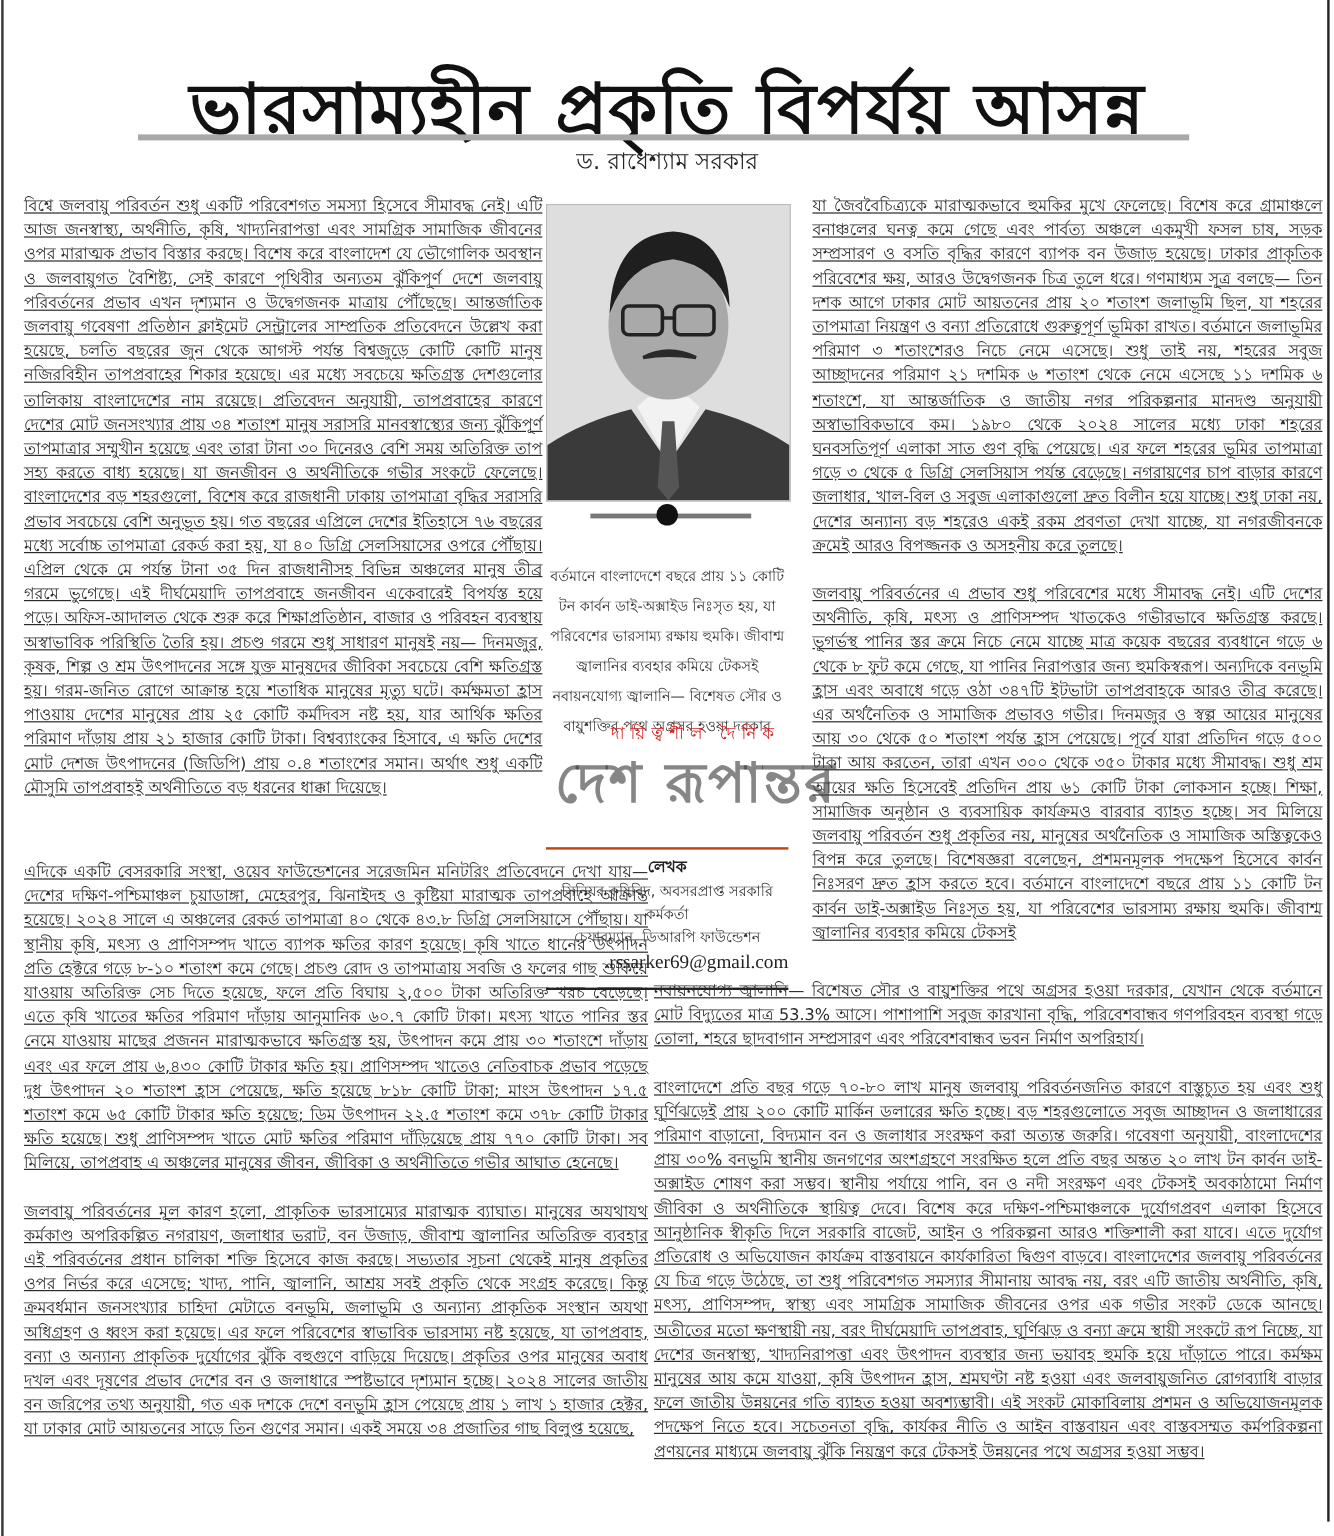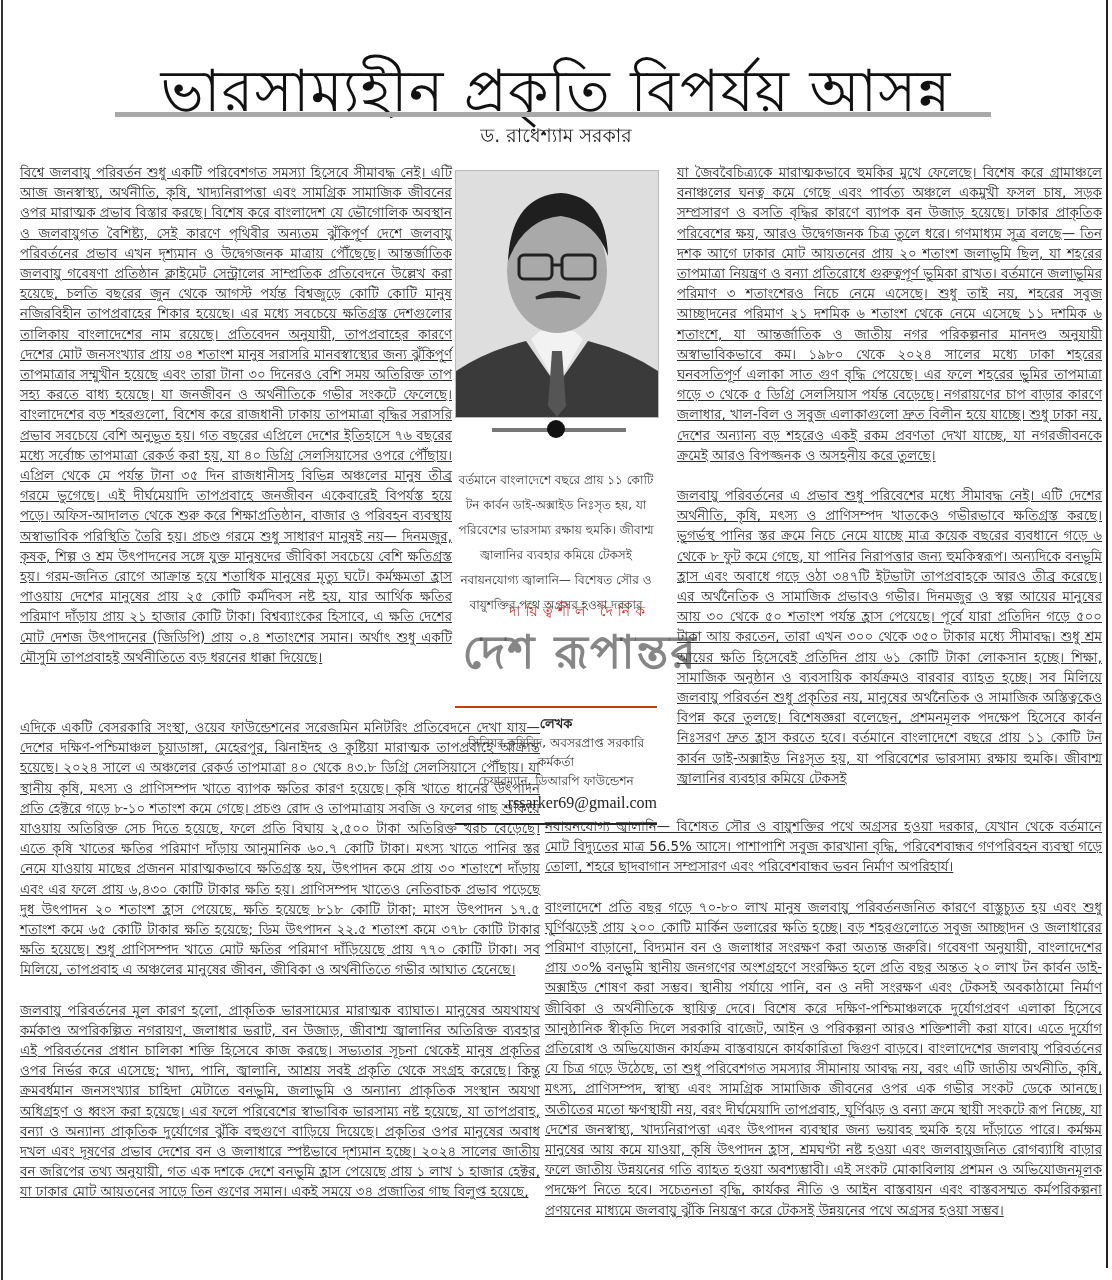--- a/index.html
+++ b/index.html
@@ -1,19 +1,19 @@
 <!DOCTYPE html>
 <html><head>
 <meta charset="utf-8">
 <style>
   html, body { margin:0; padding:0; background:#ffffff; }
   body { width:1112px; height:1280px; position:relative; overflow:hidden; font-family:"DejaVu Sans", sans-serif; color:#2a2a2a; }
   .edge-left { position:absolute; left:1px; top:0; width:2px; height:1280px; background:#333; }
   .edge-right { position:absolute; left:1106px; top:0; width:2px; height:1268px; background:#222; }
-  .headline { position:absolute; left:0; top:12px; width:1112px; text-align:center; font-family:"DejaVu Serif", serif; font-weight:normal; font-size:58px; line-height:80px; color:#111; letter-spacing:1px; }
+  .headline { position:absolute; left:0; top:12px; width:1112px; text-align:center; font-family:"DejaVu Serif", serif; font-weight:bold; font-size:58px; line-height:80px; color:#111; letter-spacing:1px; }
   .head-rule { position:absolute; left:115px; top:112px; width:876px; height:5px; background:#a8a8a8; }
   .byline { position:absolute; left:0; top:122px; width:1112px; text-align:center; font-size:19px; line-height:26px; color:#222; font-weight:normal; }
   .col { position:absolute; font-size:13.4px; line-height:20.2px; color:#2b2b2b; text-align:justify; }
   .col p { margin:0 0 20px 0;text-decoration:underline; }
   .col-left-top { left:20px; top:163px; width:432px; }
   .col-left-bottom { left:20px; top:718px; width:520px; }
   .col-right-top { left:677px; top:163px; width:425px; }
   .col-right-bottom { left:545px; top:817px; width:557px; }
   .center { position:absolute; left:455px; top:170px; width:202px; }
   .photo { position:absolute; left:0; top:0; width:202px; height:246px; background:#dcdcdc; border:1px solid #bbb; overflow:hidden; }
@@ -72,18 +72,18 @@
     <div class="author-email">rssarker69@gmail.com</div>
   </div>
 </div>
 
 <div class="col col-right-top">
   <p>যা জৈববৈচিত্র্যকে মারাত্মকভাবে হুমকির মুখে ফেলেছে। বিশেষ করে গ্রামাঞ্চলে বনাঞ্চলের ঘনত্ব কমে গেছে এবং পার্বত্য অঞ্চলে একমুখী ফসল চাষ, সড়ক সম্প্রসারণ ও বসতি বৃদ্ধির কারণে ব্যাপক বন উজাড় হয়েছে। ঢাকার প্রাকৃতিক পরিবেশের ক্ষয়, আরও উদ্বেগজনক চিত্র তুলে ধরে। গণমাধ্যম সূত্র বলছে— তিন দশক আগে ঢাকার মোট আয়তনের প্রায় ২০ শতাংশ জলাভূমি ছিল, যা শহরের তাপমাত্রা নিয়ন্ত্রণ ও বন্যা প্রতিরোধে গুরুত্বপূর্ণ ভূমিকা রাখত। বর্তমানে জলাভূমির পরিমাণ ৩ শতাংশেরও নিচে নেমে এসেছে। শুধু তাই নয়, শহরের সবুজ আচ্ছাদনের পরিমাণ ২১ দশমিক ৬ শতাংশ থেকে নেমে এসেছে ১১ দশমিক ৬ শতাংশে, যা আন্তর্জাতিক ও জাতীয় নগর পরিকল্পনার মানদণ্ড অনুযায়ী অস্বাভাবিকভাবে কম। ১৯৮০ থেকে ২০২৪ সালের মধ্যে ঢাকা শহরের ঘনবসতিপূর্ণ এলাকা সাত গুণ বৃদ্ধি পেয়েছে। এর ফলে শহরের ভূমির তাপমাত্রা গড়ে ৩ থেকে ৫ ডিগ্রি সেলসিয়াস পর্যন্ত বেড়েছে। নগরায়ণের চাপ বাড়ার কারণে জলাধার, খাল-বিল ও সবুজ এলাকাগুলো দ্রুত বিলীন হয়ে যাচ্ছে। শুধু ঢাকা নয়, দেশের অন্যান্য বড় শহরেও একই রকম প্রবণতা দেখা যাচ্ছে, যা নগরজীবনকে ক্রমেই আরও বিপজ্জনক ও অসহনীয় করে তুলছে।</p>
   <p>জলবায়ু পরিবর্তনের এ প্রভাব শুধু পরিবেশের মধ্যে সীমাবদ্ধ নেই। এটি দেশের অর্থনীতি, কৃষি, মৎস্য ও প্রাণিসম্পদ খাতকেও গভীরভাবে ক্ষতিগ্রস্ত করছে। ভূগর্ভস্থ পানির স্তর ক্রমে নিচে নেমে যাচ্ছে মাত্র কয়েক বছরের ব্যবধানে গড়ে ৬ থেকে ৮ ফুট কমে গেছে, যা পানির নিরাপত্তার জন্য হুমকিস্বরূপ। অন্যদিকে বনভূমি হ্রাস এবং অবাধে গড়ে ওঠা ৩৪৭টি ইটভাটা তাপপ্রবাহকে আরও তীব্র করেছে। এর অর্থনৈতিক ও সামাজিক প্রভাবও গভীর। দিনমজুর ও স্বল্প আয়ের মানুষের আয় ৩০ থেকে ৫০ শতাংশ পর্যন্ত হ্রাস পেয়েছে। পূর্বে যারা প্রতিদিন গড়ে ৫০০ টাকা আয় করতেন, তারা এখন ৩০০ থেকে ৩৫০ টাকার মধ্যে সীমাবদ্ধ। শুধু শ্রম আয়ের ক্ষতি হিসেবেই প্রতিদিন প্রায় ৬১ কোটি টাকা লোকসান হচ্ছে। শিক্ষা, সামাজিক অনুষ্ঠান ও ব্যবসায়িক কার্যক্রমও বারবার ব্যাহত হচ্ছে। সব মিলিয়ে জলবায়ু পরিবর্তন শুধু প্রকৃতির নয়, মানুষের অর্থনৈতিক ও সামাজিক অস্তিত্বকেও বিপন্ন করে তুলছে। বিশেষজ্ঞরা বলেছেন, প্রশমনমূলক পদক্ষেপ হিসেবে কার্বন নিঃসরণ দ্রুত হ্রাস করতে হবে। বর্তমানে বাংলাদেশে বছরে প্রায় ১১ কোটি টন কার্বন ডাই-অক্সাইড নিঃসৃত হয়, যা পরিবেশের ভারসাম্য রক্ষায় হুমকি। জীবাশ্ম জ্বালানির ব্যবহার কমিয়ে টেকসই</p>
 </div>
 
 <div class="col col-right-bottom">
-  <p>নবায়নযোগ্য জ্বালানি— বিশেষত সৌর ও বায়ুশক্তির পথে অগ্রসর হওয়া দরকার, যেখান থেকে বর্তমানে মোট বিদ্যুতের মাত্র 56.5% আসে। পাশাপাশি সবুজ কারখানা বৃদ্ধি, পরিবেশবান্ধব গণপরিবহন ব্যবস্থা গড়ে তোলা, শহরে ছাদবাগান সম্প্রসারণ এবং পরিবেশবান্ধব ভবন নির্মাণ অপরিহার্য।</p>
+  <p>নবায়নযোগ্য জ্বালানি— বিশেষত সৌর ও বায়ুশক্তির পথে অগ্রসর হওয়া দরকার, যেখান থেকে বর্তমানে মোট বিদ্যুতের মাত্র 53.3% আসে। পাশাপাশি সবুজ কারখানা বৃদ্ধি, পরিবেশবান্ধব গণপরিবহন ব্যবস্থা গড়ে তোলা, শহরে ছাদবাগান সম্প্রসারণ এবং পরিবেশবান্ধব ভবন নির্মাণ অপরিহার্য।</p>
   <p>বাংলাদেশে প্রতি বছর গড়ে ৭০-৮০ লাখ মানুষ জলবায়ু পরিবর্তনজনিত কারণে বাস্তুচ্যুত হয় এবং শুধু ঘূর্ণিঝড়েই প্রায় ২০০ কোটি মার্কিন ডলারের ক্ষতি হচ্ছে। বড় শহরগুলোতে সবুজ আচ্ছাদন ও জলাধারের পরিমাণ বাড়ানো, বিদ্যমান বন ও জলাধার সংরক্ষণ করা অত্যন্ত জরুরি। গবেষণা অনুযায়ী, বাংলাদেশের প্রায় ৩০% বনভূমি স্থানীয় জনগণের অংশগ্রহণে সংরক্ষিত হলে প্রতি বছর অন্তত ২০ লাখ টন কার্বন ডাই-অক্সাইড শোষণ করা সম্ভব। স্থানীয় পর্যায়ে পানি, বন ও নদী সংরক্ষণ এবং টেকসই অবকাঠামো নির্মাণ জীবিকা ও অর্থনীতিকে স্থায়িত্ব দেবে। বিশেষ করে দক্ষিণ-পশ্চিমাঞ্চলকে দুর্যোগপ্রবণ এলাকা হিসেবে আনুষ্ঠানিক স্বীকৃতি দিলে সরকারি বাজেট, আইন ও পরিকল্পনা আরও শক্তিশালী করা যাবে। এতে দুর্যোগ প্রতিরোধ ও অভিযোজন কার্যক্রম বাস্তবায়নে কার্যকারিতা দ্বিগুণ বাড়বে। বাংলাদেশের জলবায়ু পরিবর্তনের যে চিত্র গড়ে উঠেছে, তা শুধু পরিবেশগত সমস্যার সীমানায় আবদ্ধ নয়, বরং এটি জাতীয় অর্থনীতি, কৃষি, মৎস্য, প্রাণিসম্পদ, স্বাস্থ্য এবং সামগ্রিক সামাজিক জীবনের ওপর এক গভীর সংকট ডেকে আনছে। অতীতের মতো ক্ষণস্থায়ী নয়, বরং দীর্ঘমেয়াদি তাপপ্রবাহ, ঘূর্ণিঝড় ও বন্যা ক্রমে স্থায়ী সংকটে রূপ নিচ্ছে, যা দেশের জনস্বাস্থ্য, খাদ্যনিরাপত্তা এবং উৎপাদন ব্যবস্থার জন্য ভয়াবহ হুমকি হয়ে দাঁড়াতে পারে। কর্মক্ষম মানুষের আয় কমে যাওয়া, কৃষি উৎপাদন হ্রাস, শ্রমঘণ্টা নষ্ট হওয়া এবং জলবায়ুজনিত রোগব্যাধি বাড়ার ফলে জাতীয় উন্নয়নের গতি ব্যাহত হওয়া অবশ্যম্ভাবী। এই সংকট মোকাবিলায় প্রশমন ও অভিযোজনমূলক পদক্ষেপ নিতে হবে। সচেতনতা বৃদ্ধি, কার্যকর নীতি ও আইন বাস্তবায়ন এবং বাস্তবসম্মত কর্মপরিকল্পনা প্রণয়নের মাধ্যমে জলবায়ু ঝুঁকি নিয়ন্ত্রণ করে টেকসই উন্নয়নের পথে অগ্রসর হওয়া সম্ভব।</p>
 </div>
 
 <div class="watermark-tag" style="color: rgb(214, 40, 40);">দায়িত্বশীল দৈনিক</div>
 <div class="watermark">দেশ রূপান্তর</div>
 
 </body></html>

